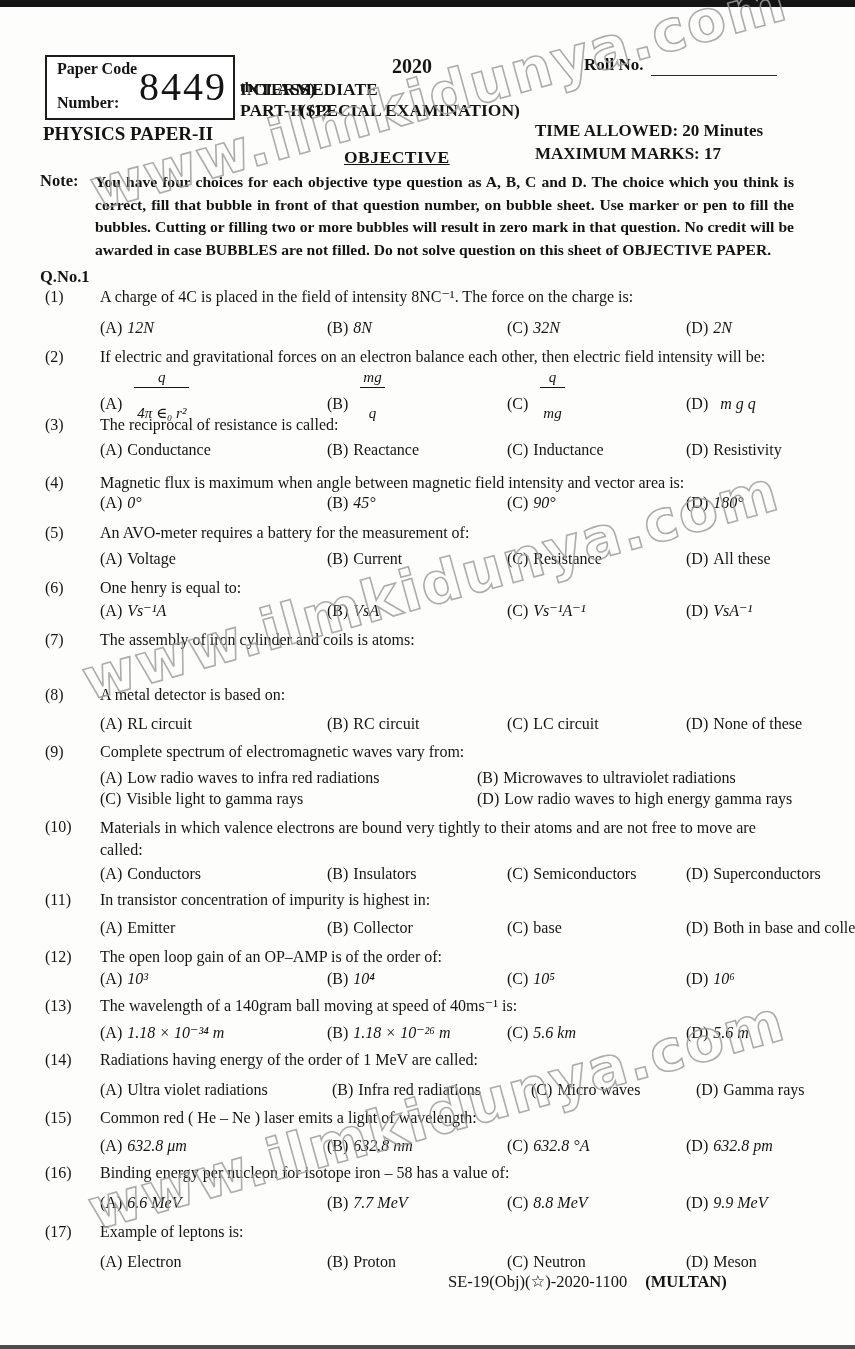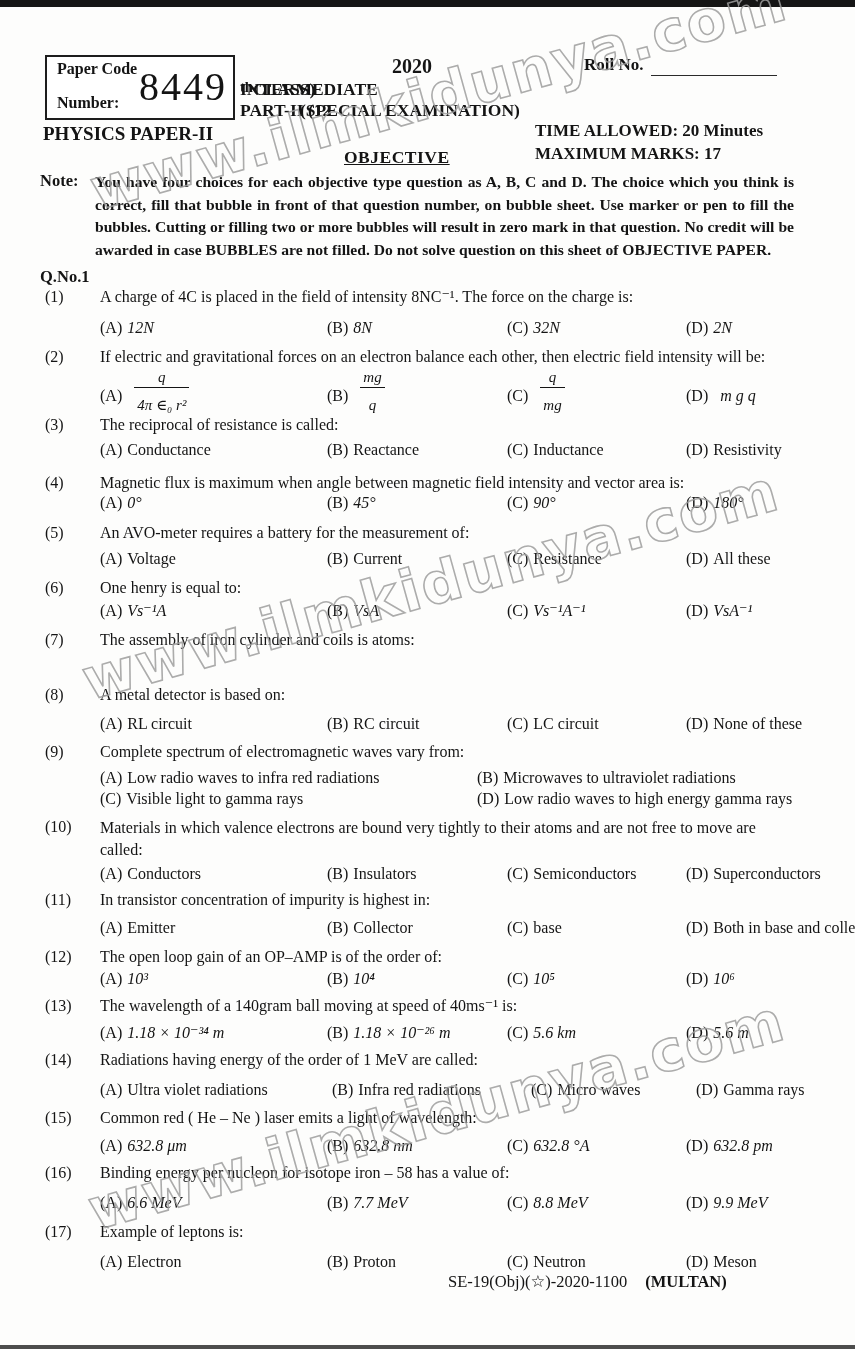--- a/index.html
+++ b/index.html
@@ -53,21 +53,21 @@
   .qtext{white-space:nowrap;}
   .qtext.wrap{white-space:normal;max-width:668px;}
   .opts{display:grid;grid-template-columns:195px 148px 147px 1fr;white-space:nowrap;gap:32px;}
   .opts.wide{grid-template-columns:200px 167px 133px 1fr;}
   .opts.two{grid-template-columns:345px 1fr;row-gap:1px;}
   .olabel{margin-right:5px;}
   .m{font-style:italic;}
   .opt.fr{display:flex;align-items:center;gap:7px;}
   .frac{display:inline-block;text-align:center;font-size:15px;line-height:19px;}
   .frac .fn{display:block;padding:0 3px;}
-  .frac .fd{display:block;border-top:1.2px solid #141414;padding:8px 3px;}
+  .frac .fd{display:block;border-top:1.2px solid #141414;padding:16px 3px;}
 
   
   .footer{position:absolute;left:448px;top:1272px;font-size:16.5px;white-space:nowrap;}
   .footer .region{font-weight:bold;margin-left:18px;}
 </style>
 </head>
 <body>
 
 <div class="bar-top"></div>
 <div class="bar-bottom"></div>

